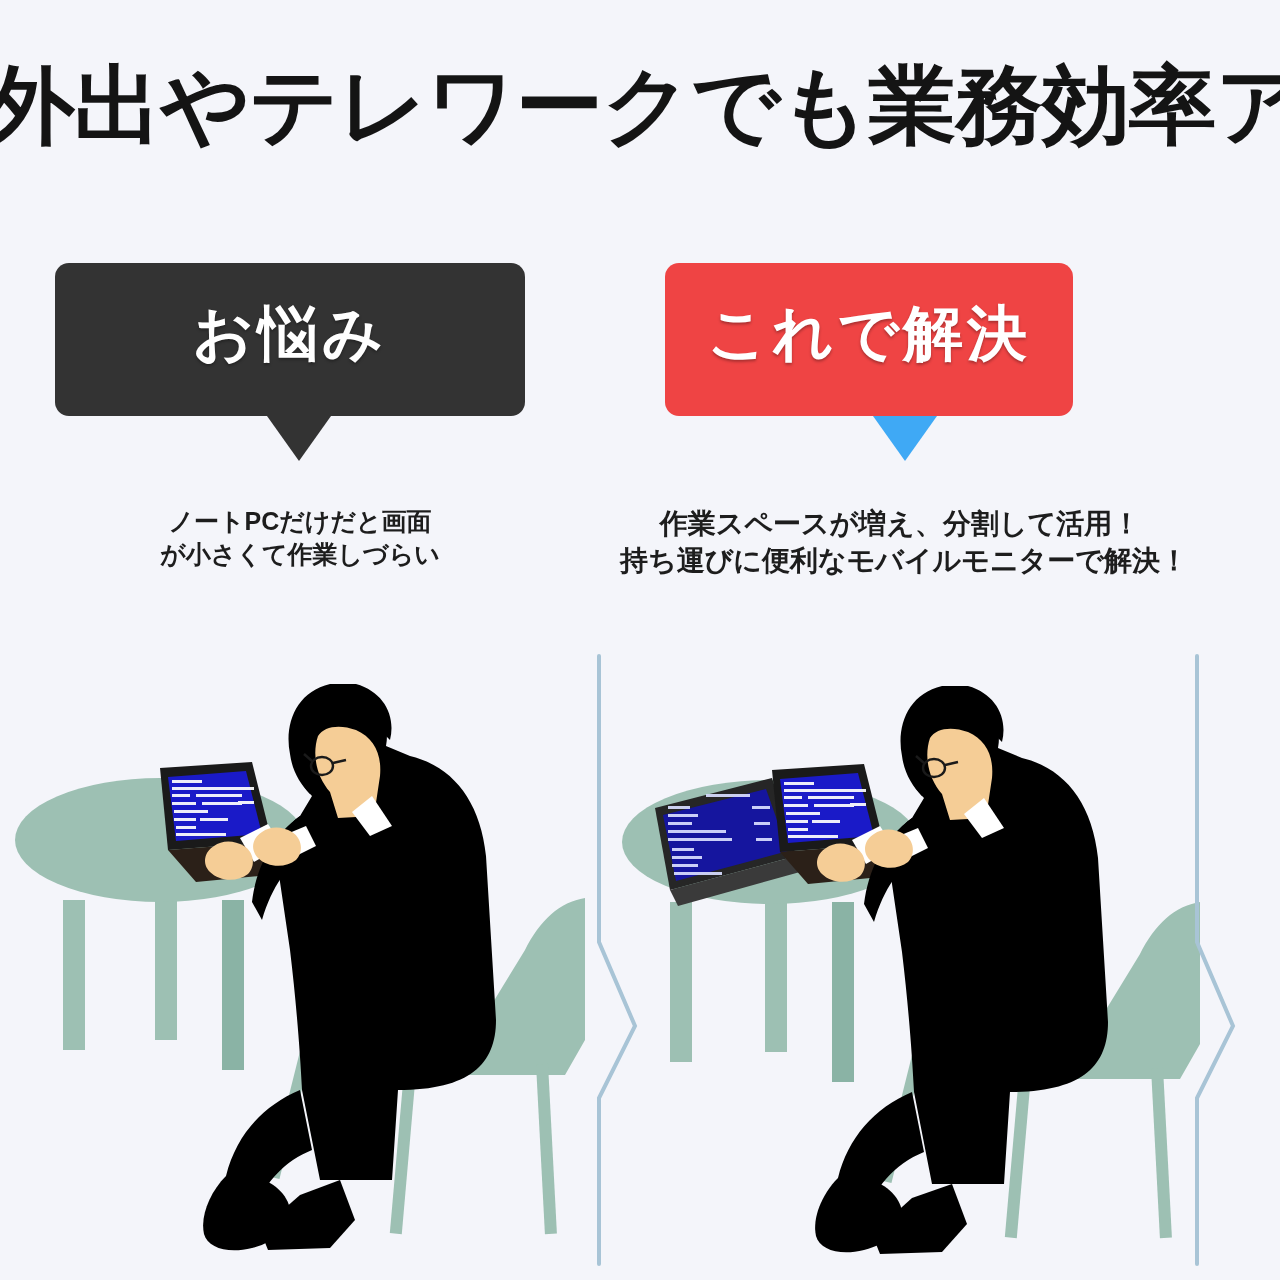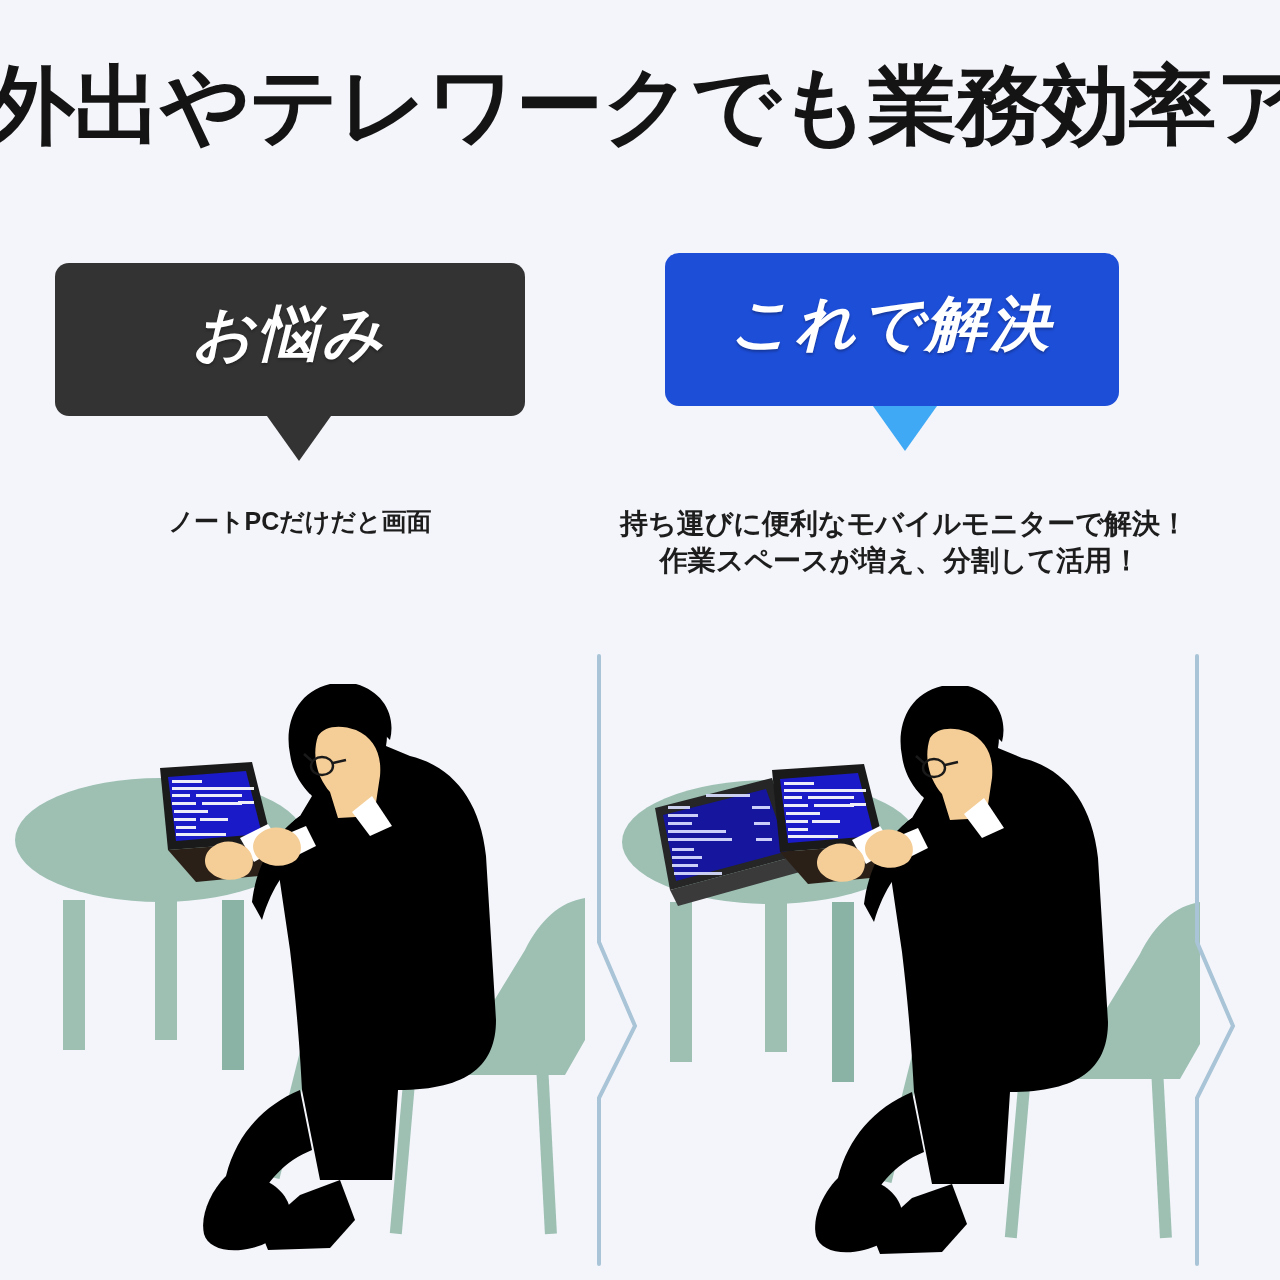--- a/index.html
+++ b/index.html
@@ -38,21 +38,20 @@
     transform: scaleX(1.02);
   }
 
   
   .bubble {
     position: absolute;
     border-radius: 14px;
     display: flex;
     align-items: center;
     justify-content: center;
-    font-style: italic;
   }
   .bubble-label {
     font-size: 60px;
     font-weight: 700;
     letter-spacing: 4px;
     line-height: 1;
     color: #ffffff;
     text-shadow: 0 2px 3px rgba(0,0,0,0.30);
     transform: translateY(-6px);
   }
@@ -72,24 +71,24 @@
     height: 153px;
     background: #333333;
   }
   #bubble-problem .bubble-tail {
     left: 212px;
     border-top: 45px solid #333333;
   }
 
   #bubble-solution {
     left: 665px;
-    top: 253px;
-    width: 454px;
+    top: 263px;
+    width: 408px;
     height: 153px;
-    background: #1d4ed8;
+    background: #ef4444;
   }
   #bubble-solution .bubble-tail {
     left: 208px;
     border-top: 45px solid #3fa9f5;
   }
 
   
   .caption {
     position: absolute;
     text-align: center;
@@ -144,25 +143,26 @@
     <span class="bubble-tail"></span>
   </div>
 
   <div class="bubble" id="bubble-solution">
     <span class="bubble-label">これで解決</span>
     <span class="bubble-tail"></span>
   </div>
 
   <div class="caption" id="caption-problem">
     <span class="caption-line">ノートPCだけだと画面</span>
+    <span class="caption-line">が小さくて作業しづらい</span>
   </div>
 
   <div class="caption" id="caption-solution">
+    <span class="caption-line">作業スペースが増え、分割して活用！</span>
     <span class="caption-line">持ち運びに便利なモバイルモニターで解決！</span>
-    <span class="caption-line">作業スペースが増え、分割して活用！</span>
   </div>
 
   <div class="scene" id="scene-left">
     <svg viewBox="0 0 620 660" xmlns="http://www.w3.org/2000/svg">
 
       <g>
         <rect x="63" y="280" width="22" height="150" fill="#9dc0b3"></rect>
         <rect x="155" y="280" width="22" height="140" fill="#9dc0b3"></rect>
         <rect x="222" y="280" width="22" height="170" fill="#8ab3a5"></rect>
         <ellipse cx="160" cy="220" rx="145" ry="62" fill="#9dc0b3"></ellipse>

